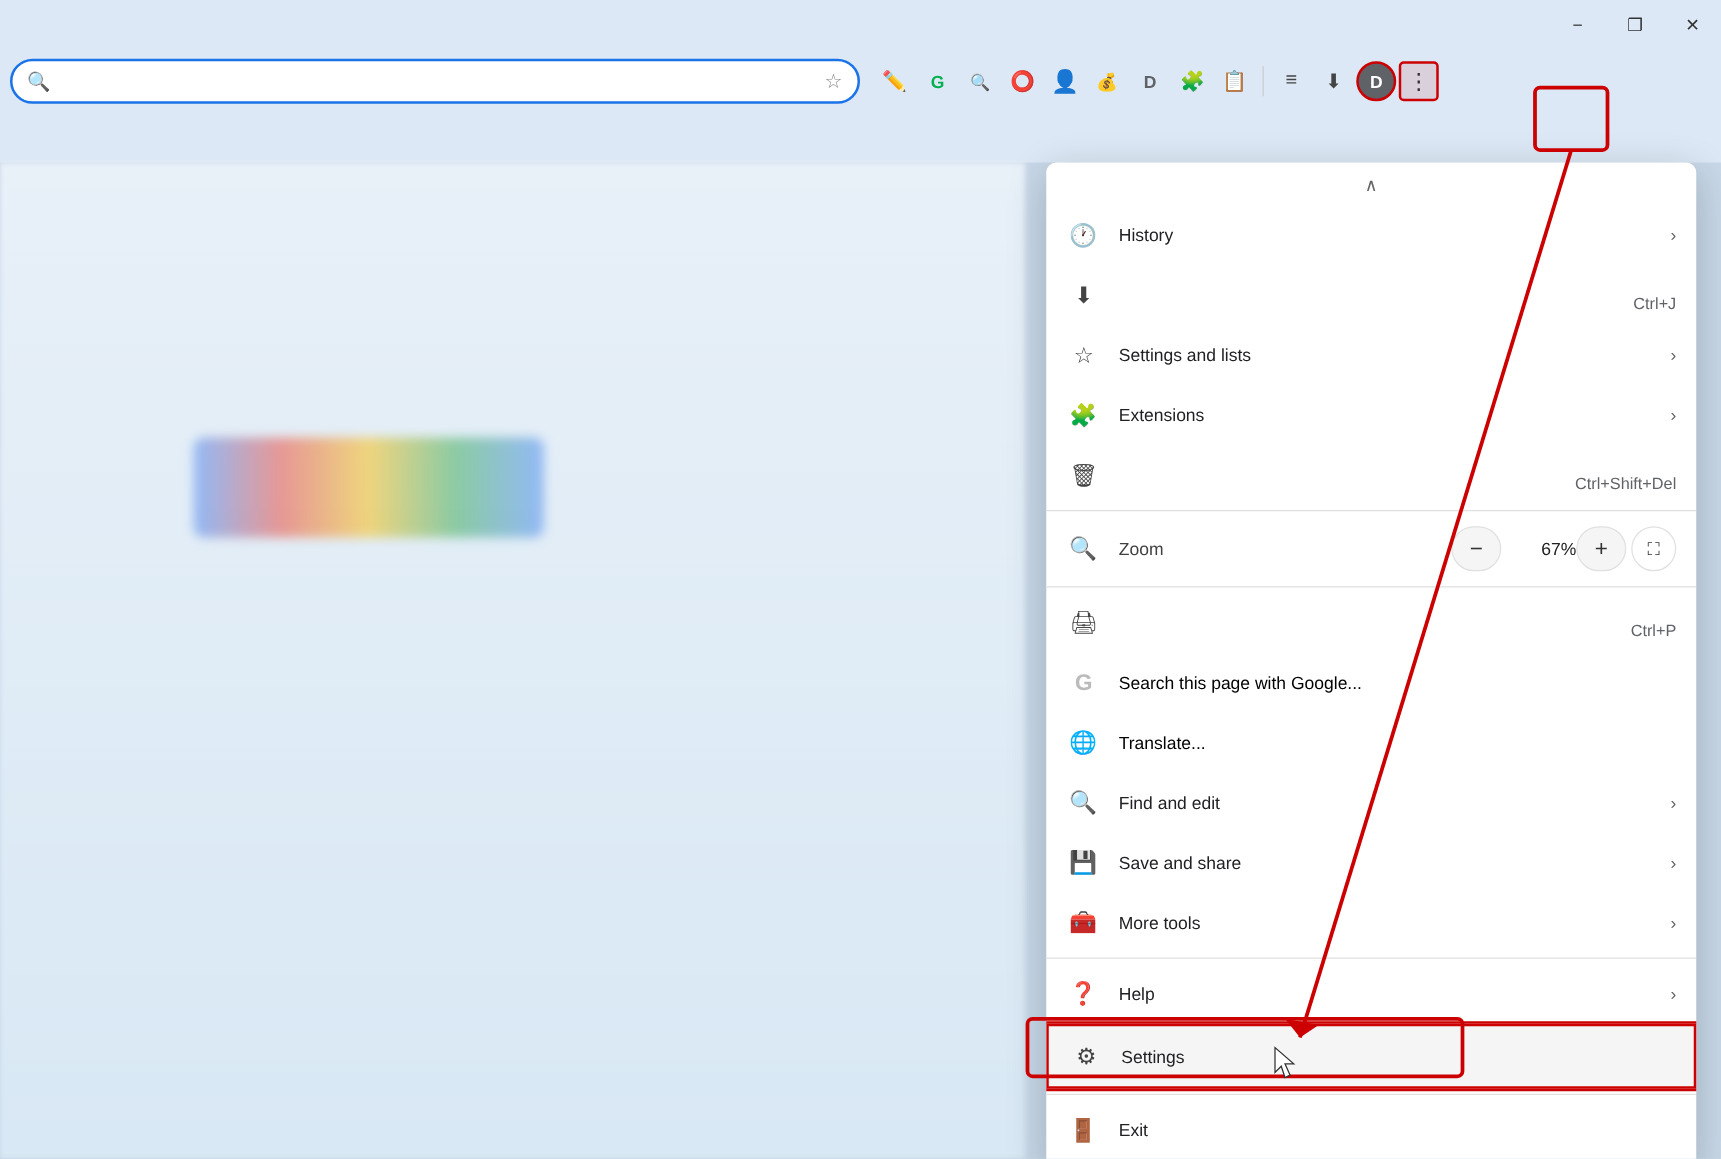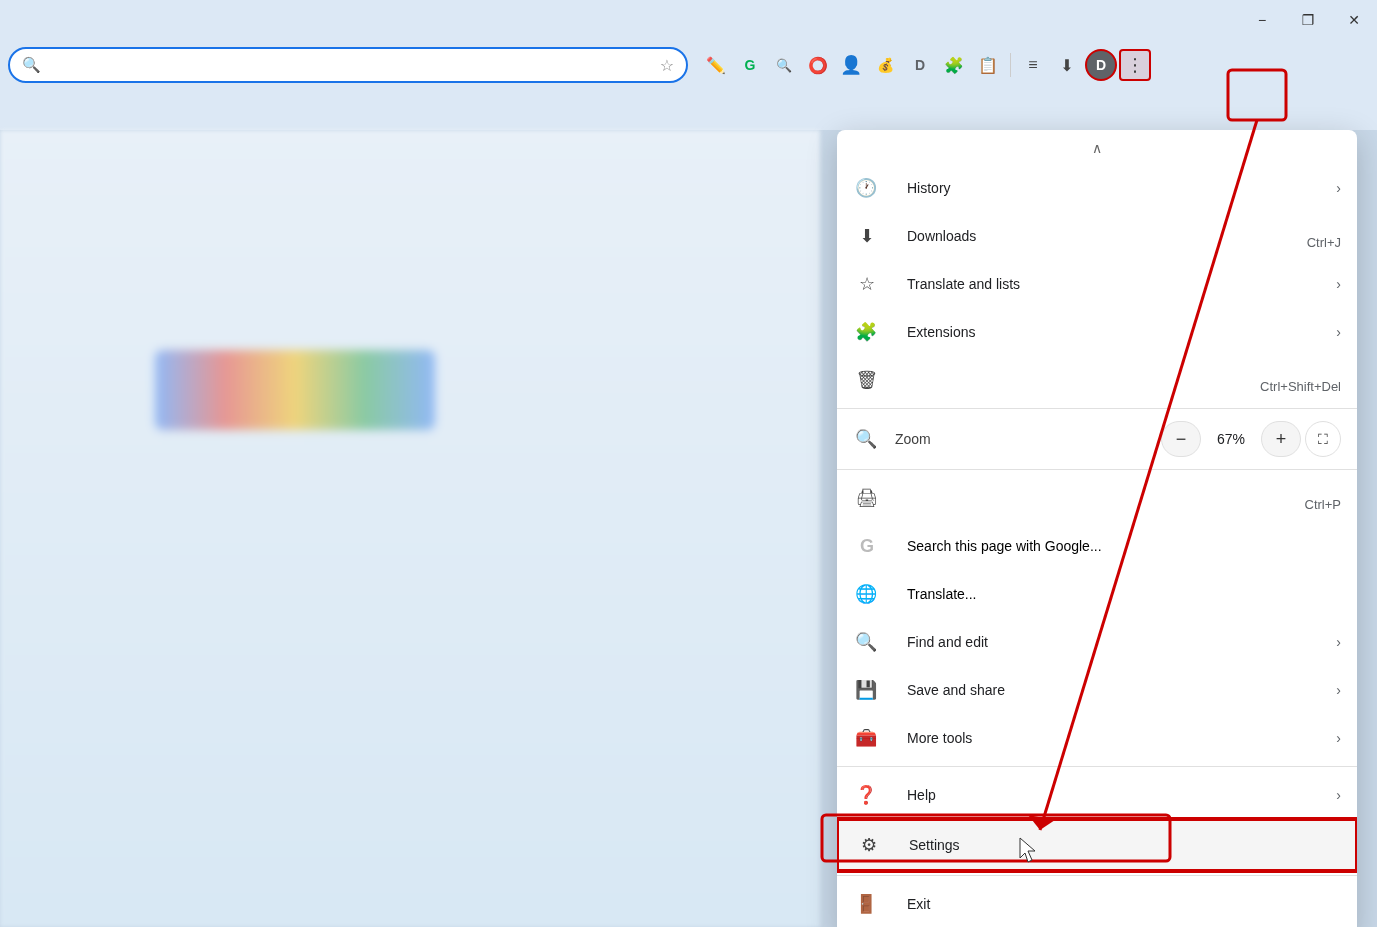--- a/index.html
+++ b/index.html
@@ -195,21 +195,20 @@
       margin-right: 14px;
       font-size: 18px;
       color: #444;
       flex-shrink: 0;
     }
 
     .menu-item-label {
       flex: 1;
       font-size: 14px;
       color: #202124;
-      margin-left: 12px;
     }
 
     .menu-item-label.disabled {
       color: #000000;
     }
 
     .menu-item-shortcut {
       font-size: 13px;
       color: #5f6368;
       margin-left: auto;
@@ -263,21 +262,21 @@
       display: flex;
       align-items: center;
       justify-content: center;
       cursor: pointer;
       font-size: 18px;
       color: #333;
     }
 
     .zoom-value {
       width: 60px;
-      text-align: center;
+      text-align: right;
       font-size: 14px;
       color: #202124;
       font-weight: 500;
     }
 
     .zoom-fullscreen {
       width: 36px;
       height: 36px;
       display: flex;
       align-items: center;
@@ -367,27 +366,26 @@
   <div class="menu-section">
 
     <div class="menu-item">
       <div class="menu-item-icon">🕐</div>
       <span class="menu-item-label">History</span>
       <span class="menu-item-arrow">›</span>
     </div>
 
     <div class="menu-item">
       <div class="menu-item-icon">⬇</div>
-      <span class="menu-item-label">Downloads</span>
       <span class="menu-item-shortcut">Ctrl+J</span>
     </div>
 
     <div class="menu-item">
       <div class="menu-item-icon">☆</div>
-      <span class="menu-item-label">Translate and lists</span>
+      <span class="menu-item-label">Settings and lists</span>
       <span class="menu-item-arrow">›</span>
     </div>
 
     <div class="menu-item">
       <div class="menu-item-icon">🧩</div>
       <span class="menu-item-label">Extensions</span>
       <span class="menu-item-arrow">›</span>
     </div>
 
     <div class="menu-item">

